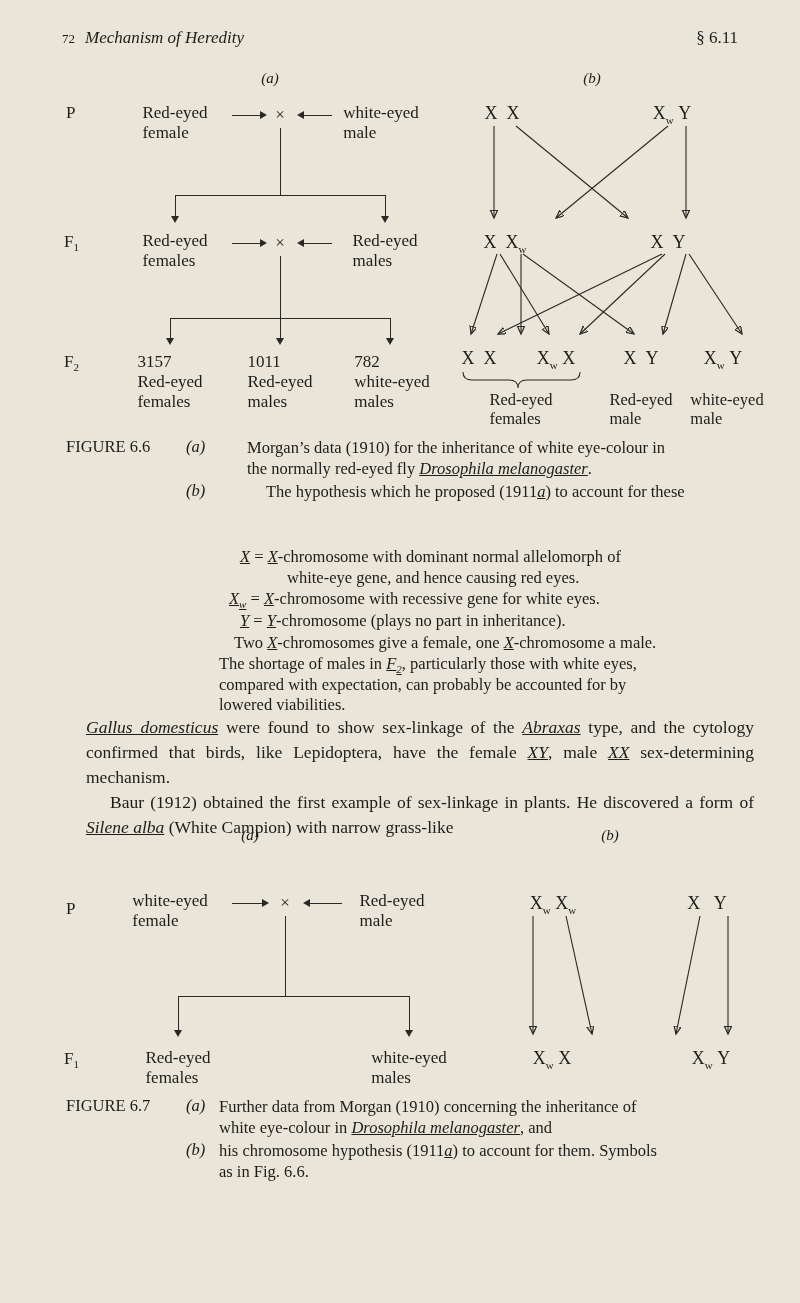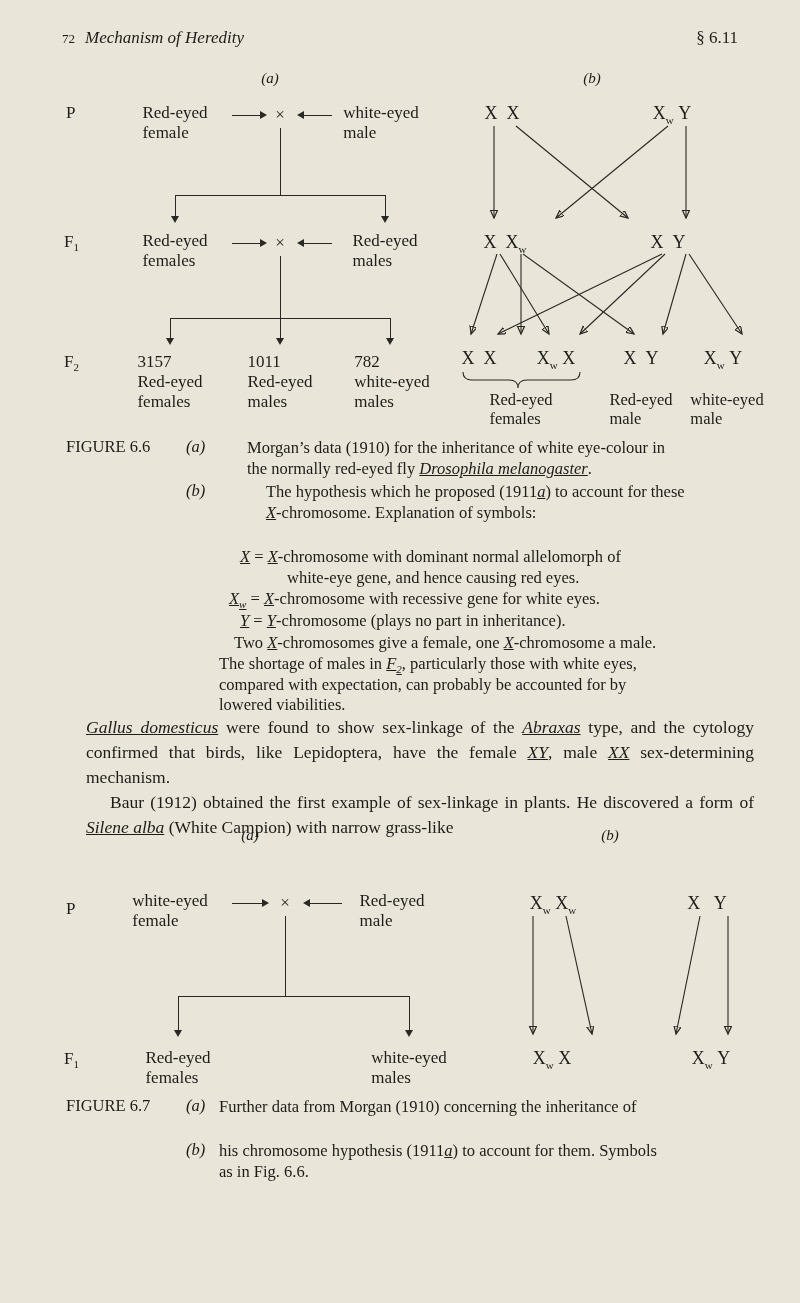--- a/index.html
+++ b/index.html
@@ -196,21 +196,20 @@
     <div class="cap-head" style="left:66px;top:437px;">FIGURE 6.6</div>
     <div class="cap-mark" style="left:186px;top:437px;">(a)</div>
     <div class="cap-body" style="left:231px;top:437px;width:520px;margin-left:16px;">
       <div><span>Morgan’s data (1910) for the inheritance of white eye-colour in</span></div>
       <div><span>the normally red-eyed fly </span><i>Drosophila melanogaster</i><span>.</span></div>
     </div>
 
     <div class="cap-mark" style="left:186px;top:481px;">(b)</div>
     <div class="cap-body" style="left:222px;top:481px;width:522px;margin-left:44px;">
       <div><span>The hypothesis which he proposed (1911</span><i>a</i><span>) to account for these</span></div>
-      <div><i>X</i><span>-chromosome. Explanation of symbols:</span></div>
     </div>
 
     <div class="cap-body" style="left:240px;top:546px;width:500px;">
       <div><i>X</i><span> = </span><i>X</i><span>-chromosome with dominant normal allelomorph of</span></div>
     </div>
     <div class="cap-body" style="left:287px;top:567px;width:460px;">
       <span>white-eye gene, and hence causing red eyes.</span>
     </div>
 
     <div class="cap-body" style="left:229px;top:588px;width:510px;">
@@ -290,20 +289,21 @@
       <line x1="700" y1="916" x2="676" y2="1034" marker-end="url(#ah)"></line>
       <line x1="728" y1="916" x2="728" y2="1034" marker-end="url(#ah)"></line>
     </svg>
   </div>
 
   <div>
     <div class="cap-head" style="left:66px;top:1096px;">FIGURE 6.7</div>
     <div class="cap-mark" style="left:186px;top:1096px;">(a)</div>
     <div class="cap-body" style="left:219px;top:1096px;width:520px;">
       <div><span>Further data from Morgan (1910) concerning the inheritance of</span></div>
+      <div><span>white eye-colour in </span><i>Drosophila melanogaster</i><span>, and</span></div>
     </div>
     <div class="cap-mark" style="left:186px;top:1140px;">(b)</div>
     <div class="cap-body" style="left:219px;top:1140px;width:520px;">
       <div><span>his chromosome hypothesis (1911</span><i>a</i><span>) to account for them. Symbols</span></div>
       <div><span>as in Fig. 6.6.</span></div>
     </div>
   </div>
 
 </div>
 

